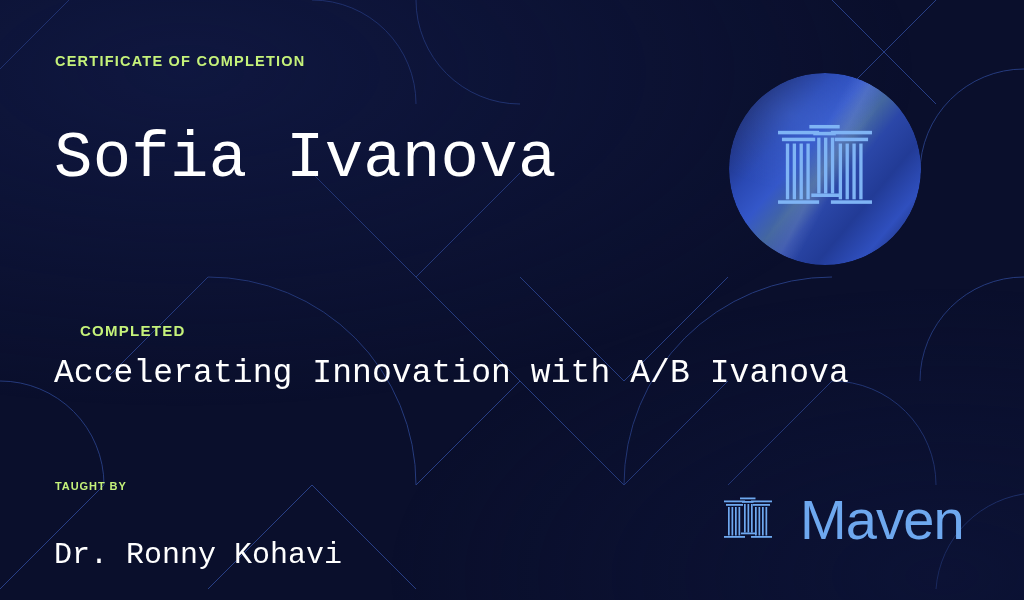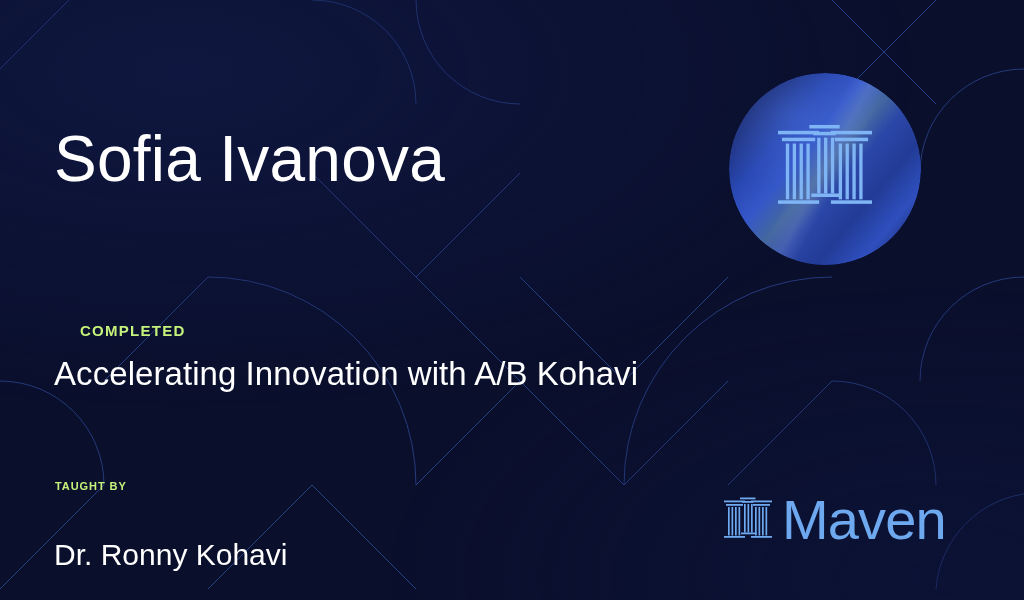--- a/index.html
+++ b/index.html
@@ -60,21 +60,21 @@
     font-size: 15px;
     margin-left: 25px;
   }
   .kicker-taught {
     left: 55px;
     top: 480px;
     font-size: 11px;
   }
 
   .serif {
-    font-family: Liberation Sans, sans-serif;
+    font-family: Liberation Mono, monospace;
     color: #ffffff;
     white-space: nowrap;
   }
   .recipient-name {
     position: absolute;
     left: 54px;
     top: 126px;
     font-size: 64px;
     line-height: 1.05;
     letter-spacing: 0.004em;
@@ -143,21 +143,21 @@
     height: 92px;
   }
 
   
   .wordmark {
     position: absolute;
     left: 724px;
     top: 492px;
     display: flex;
     align-items: center;
-    gap: 10px;
+    gap: 28px;
   }
   .wordmark-mark {
     width: 48px;
     height: 50px;
     flex: 0 0 auto;
   }
   .wordmark-text {
     font-family: "Liberation Sans", sans-serif;
     font-size: 56px;
     font-weight: 400;
@@ -268,26 +268,27 @@
         <rect x="83" y="21" width="3.4" height="57"></rect>
 
         <rect x="0" y="79" width="42" height="3.6"></rect>
         <rect x="54" y="79" width="42" height="3.6"></rect>
       </g>
     </svg>
   </div>
 
   <div class="content">
 
+    <div class="eyebrow kicker-top">CERTIFICATE OF COMPLETION</div>
 
     <div class="serif recipient-name">Sofia Ivanova</div>
 
     <div class="eyebrow kicker-completed">COMPLETED</div>
 
-    <div class="serif course-title">Accelerating Innovation with A/B Kohavi</div>
+    <div class="serif course-title">Accelerating Innovation with A/B Ivanova</div>
 
     <div class="eyebrow kicker-taught">TAUGHT BY</div>
 
     <div class="serif instructor-name">Dr. Ronny Kohavi</div>
   </div>
 
   <div class="wordmark">
     <svg class="wordmark-mark" viewBox="0 0 96 94" aria-hidden="true">
       <g fill="#6ea8ef">
         <rect x="0" y="8" width="42" height="3.6"></rect>

